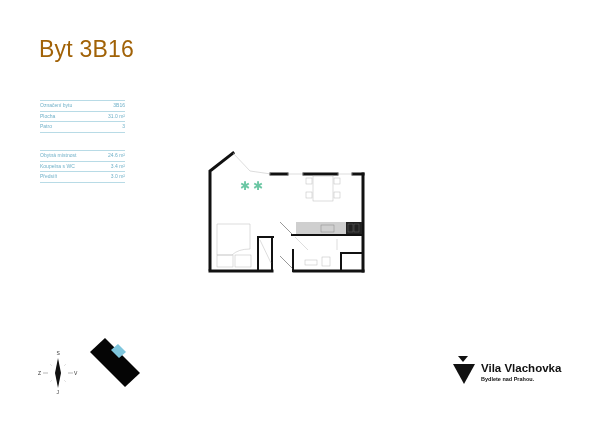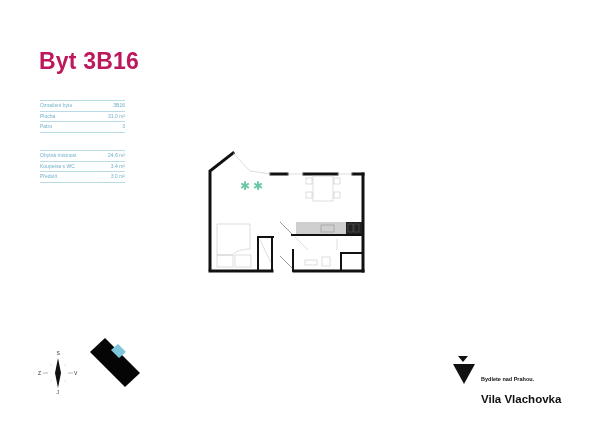--- a/index.html
+++ b/index.html
@@ -1,29 +1,29 @@
 <!DOCTYPE html>
 <html><head>
 <meta charset="utf-8">
 <style>
   html, body { margin:0; padding:0; }
   body { width:600px; height:424px; background:#ffffff; position:relative; overflow:hidden;
          font-family:"Liberation Sans", sans-serif; }
-  .title { position:absolute; left:39px; top:36px; font-size:23px; font-weight:bold; color:#be185d; letter-spacing:0.2px;margin-top:12px; }
+  .title { position:absolute; left:39px; top:36px; font-size:23px; font-weight:normal; color:#a16207; letter-spacing:0.2px; }
   .info-table { position:absolute; left:40px; width:85px; font-size:5px; color:#6fb0c8; }
   .info-row { display:flex; justify-content:space-between; height:9.5px; line-height:9.5px;
               border-bottom:0.6px solid #b8dbe6; }
   .info-table .topline { border-top:0.6px solid #b8dbe6; }
   .t1 { top:100px; }
   .t2 { top:150px; }
   .plan { position:absolute; left:200px; top:145px; width:170px; height:130px; }
   .compass { position:absolute; left:35px; top:348px; width:45px; height:46px; }
   .building { position:absolute; left:85px; top:335px; width:60px; height:55px; }
   .logo { position:absolute; left:451px; top:354px; width:26px; height:32px; }
-  .brand-name { position:absolute; left:481px; top:362px; font-size:11.5px; font-weight:bold; color:#111;margin-top:31px; }
+  .brand-name { position:absolute; left:481px; top:362px; font-size:11.5px; font-weight:bold; color:#111; }
   .brand-tag { position:absolute; left:481px; top:376px; font-size:5.5px; font-weight:bold; color:#111; }
   .lbl { font-size:5px; fill:#333; font-family:"Liberation Sans", sans-serif; }
 </style>
 </head>
 <body>
 
 <div class="title">Byt 3B16</div>
 
 <div class="info-table t1">
   <div class="info-row topline">

